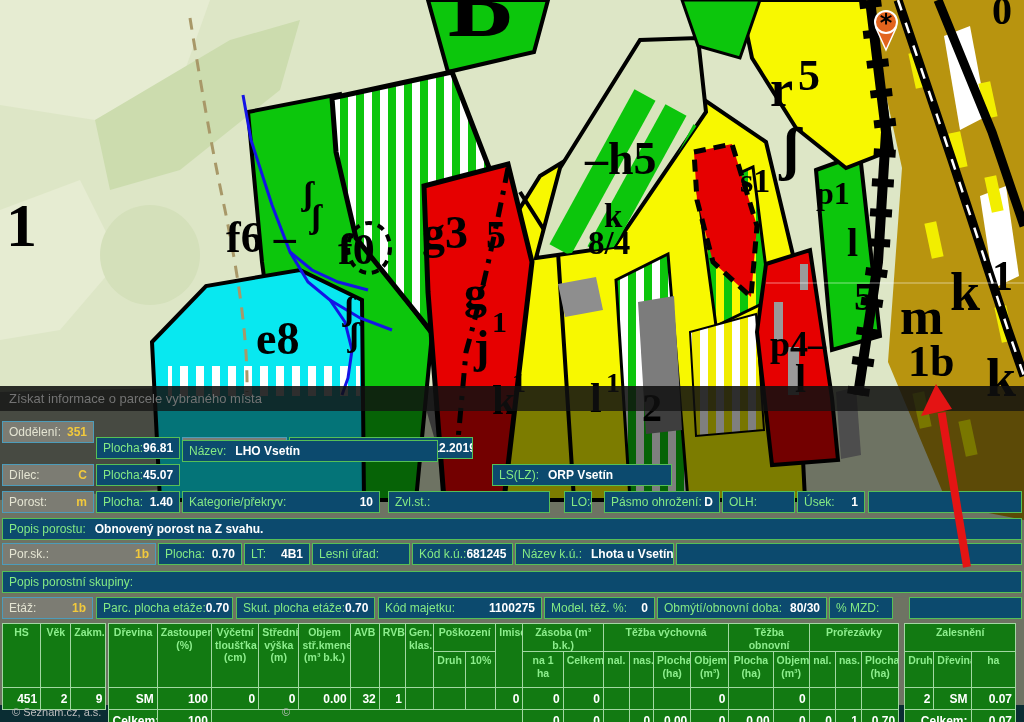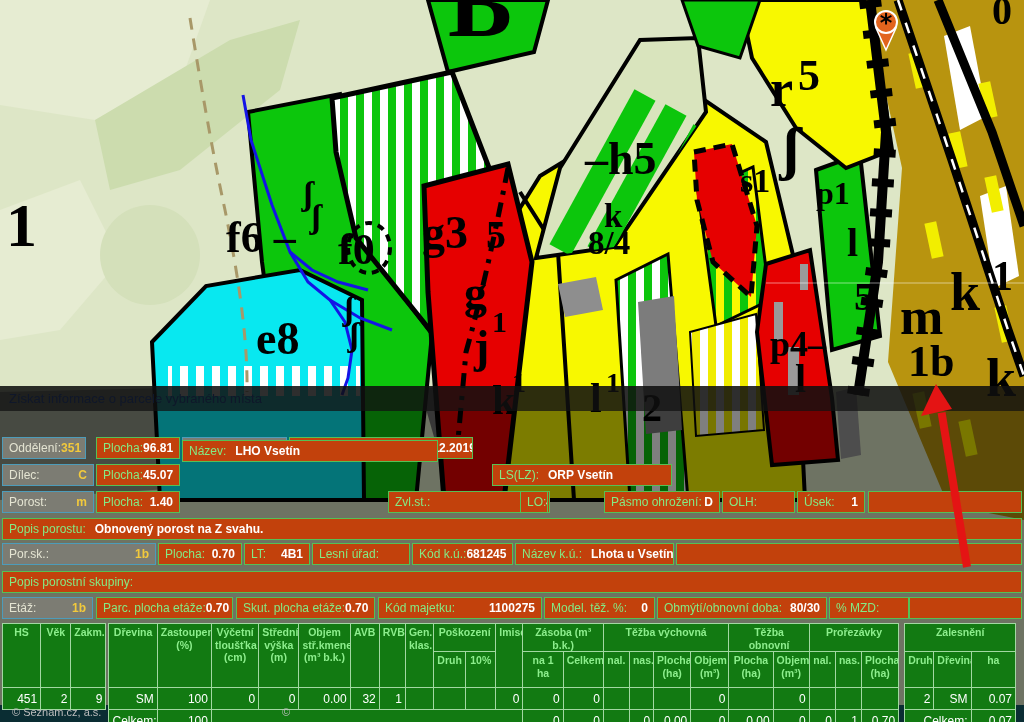--- a/index.html
+++ b/index.html
@@ -2,35 +2,35 @@
 <html><head>
 <meta charset="utf-8">
 <style>
   html,body{margin:0;padding:0;background:#222}
   #stage{position:relative;width:1024px;height:722px;overflow:hidden;
          font-family:"Liberation Sans",sans-serif;background:#dde6c6}
   #map{position:absolute;left:0;top:0}
   #map text{font-family:"Liberation Serif",serif;font-weight:bold;fill:#000}
   #overlay{position:absolute;left:0;top:386px;width:1024px;height:336px;background:rgba(0,0,0,.50)}
   #titlebar{position:absolute;left:0;top:386px;width:1024px;height:25px;background:rgba(18,18,18,.74);
-            color:#0f172a;font-size:13px;display:flex;align-items:center;padding-left:9px;box-sizing:border-box}
+            color:#737373;font-size:13px;display:flex;align-items:center;padding-left:9px;box-sizing:border-box}
   .fbox{position:absolute;height:22px;box-sizing:border-box;display:flex;align-items:center;
         justify-content:space-between;padding:0 6px;font-size:12px;white-space:nowrap;overflow:hidden}
-  .fbox.green{background:#c2410c;border:1px solid #56c056}
+  .fbox.green{background:#0c4a6e;border:1px solid #56c056}
   .fbox.gray{background:#7c7c73;border:1px solid #4d9cba}
   .fbox .lbl{color:#84ea84}
   .fbox.gray .lbl{color:#e4e4d2}
   .fbox .val{color:#fff;font-weight:bold}
   .fbox.gray .val{color:#f2c93c}
   .fbox.inline{justify-content:flex-start;gap:9px}
   #ptable{position:absolute;left:2px;top:623px;border-collapse:collapse;table-layout:fixed;width:1014px}
   #ptable th,#ptable td{border:1px solid #a2d8a2;background:#127a12;padding:0 3px;overflow:hidden}
   #ptable th{color:#8dee8d;font-weight:bold;font-size:10.5px;line-height:1.2;
              vertical-align:top;padding-top:2px}
-  #ptable td{color:#fff;font-weight:normal;font-size:12px;text-align:right;height:21px}
+  #ptable td{color:#fff;font-weight:bold;font-size:12px;text-align:right;height:21px}
   #ptable .ghost{background:transparent;border:none}
   #watermark,#wm2{position:absolute;top:706px;color:#bcbcbc;font-size:11px}
   #watermark{left:12px} #wm2{left:282px}
   #arrow{position:absolute;left:0;top:0;pointer-events:none}
 </style>
 </head>
 <body>
 
 <div id="stage">
 
@@ -184,21 +184,21 @@
         <text x="986" y="396" font-size="54">k</text>
         <text x="992" y="24" font-size="40">0</text>
       </g>
   </svg>
 
   <div id="overlay"></div>
   <div id="titlebar">
     <span>Získat informace o parcele vybraného místa</span>
   </div>
 
-  <div class="fbox gray" style="top:437px;left:2px;width:84px">
+  <div class="fbox gray" style="top:421px;left:2px;width:92px">
     <span class="lbl">Oddělení:</span>
     <span class="val">351</span>
     </div>
   <div class="fbox green" style="top:437px;left:96px;width:84px">
     <span class="lbl">Plocha:</span>
     <span class="val">96.81</span>
     </div>
   <div class="fbox gray" style="top:437px;left:182px;width:105px">
     <span class="lbl">LHC:</span>
     <span class="val">721801</span>
@@ -226,25 +226,29 @@
     </div>
 
   <div class="fbox gray" style="top:491px;left:2px;width:92px">
     <span class="lbl">Porost:</span>
     <span class="val">m</span>
     </div>
   <div class="fbox green" style="top:491px;left:96px;width:84px">
     <span class="lbl">Plocha:</span>
     <span class="val">1.40</span>
     </div>
+  <div class="fbox green" style="top:491px;left:182px;width:198px">
+    <span class="lbl">Kategorie/překryv:</span>
+    <span class="val">10</span>
+    </div>
   <div class="fbox green inline" style="top:491px;left:388px;width:162px">
     <span class="lbl">Zvl.st.:</span>
     <span class="val"></span>
     </div>
-  <div class="fbox green" style="top:491px;left:520px;width:28px">
+  <div class="fbox green" style="top:491px;left:564px;width:28px">
     <span class="lbl">LO:</span>
     <span class="val">41</span>
     </div>
   <div class="fbox green" style="top:491px;left:604px;width:116px">
     <span class="lbl">Pásmo ohrožení:</span>
     <span class="val">D</span>
     </div>
   <div class="fbox green inline" style="top:491px;left:722px;width:73px">
     <span class="lbl">OLH:</span>
     <span class="val"></span>
@@ -308,21 +312,21 @@
     <span class="val">1100275</span>
     </div>
   <div class="fbox green" style="top:597px;left:544px;width:111px">
     <span class="lbl">Model. těž. %:</span>
     <span class="val">0</span>
     </div>
   <div class="fbox green" style="top:597px;left:657px;width:170px">
     <span class="lbl">Obmýtí/obnovní doba:</span>
     <span class="val">80/30</span>
     </div>
-  <div class="fbox green inline" style="top:597px;left:829px;width:80px">
+  <div class="fbox green inline" style="top:597px;left:829px;width:64px">
     <span class="lbl">% MZD:</span>
     <span class="val"></span>
     </div>
   <div class="fbox green" style="top:597px;left:909px;width:113px"></div>
 
   <table id="ptable">
     <colgroup>
       <col style="width:38px">
         <col style="width:30px">
         <col style="width:35px">

